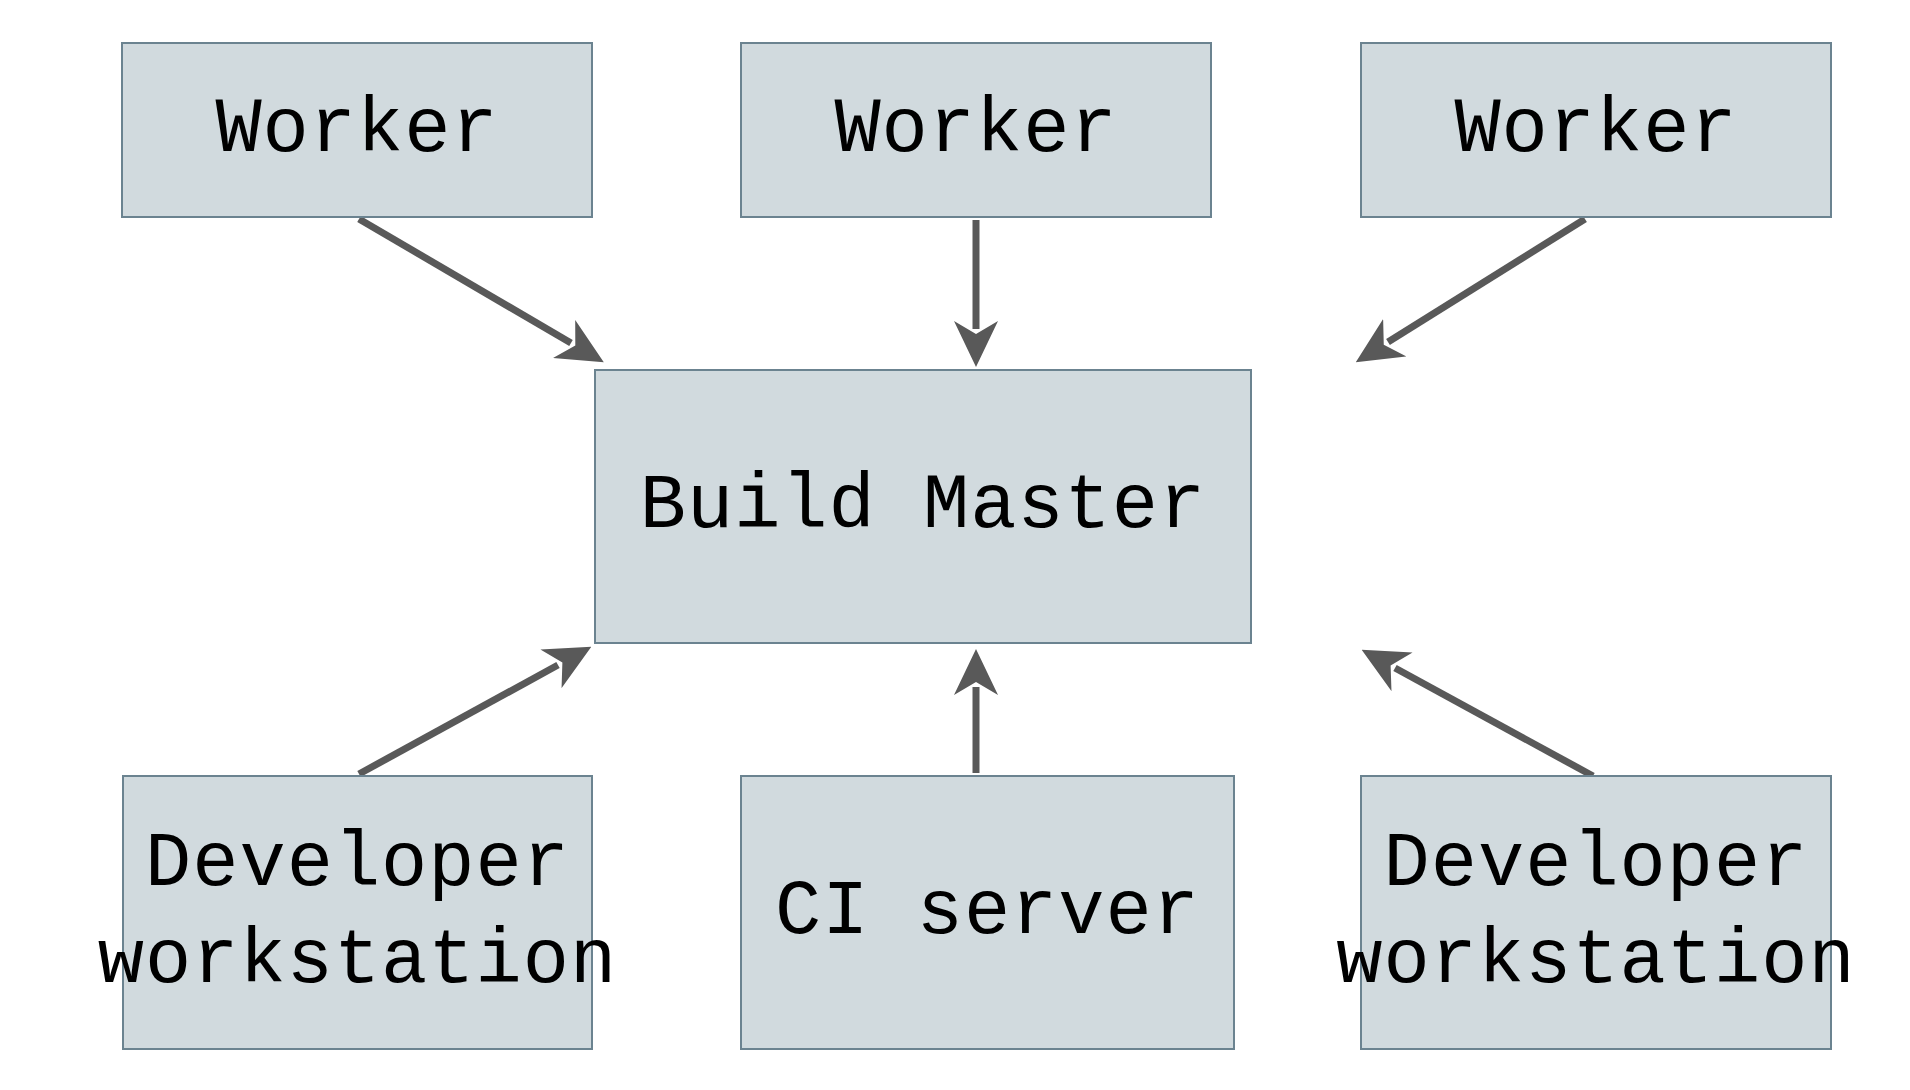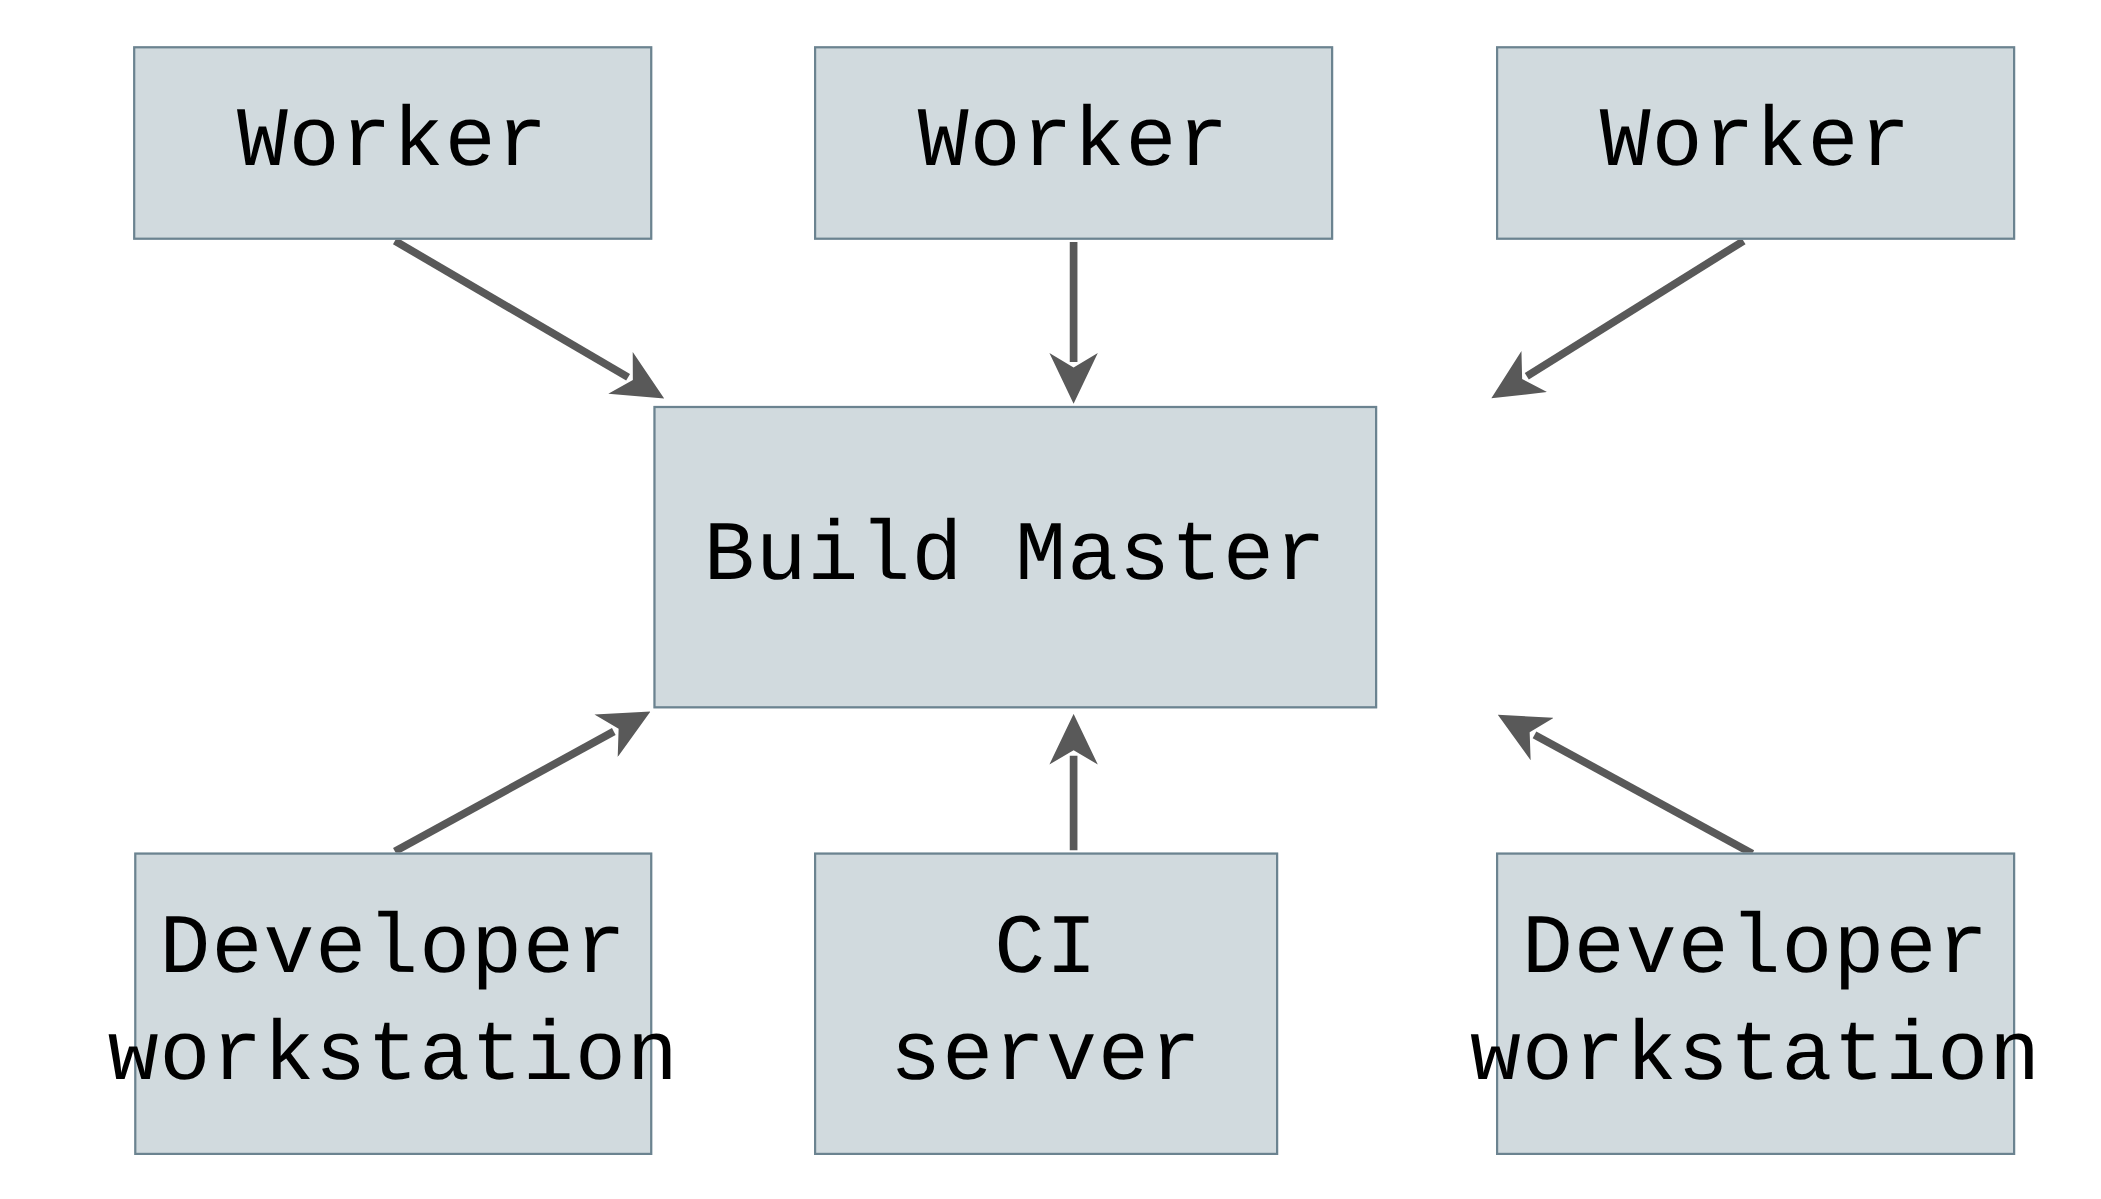--- a/index.html
+++ b/index.html
@@ -38,21 +38,21 @@
     font-size:77px;
     line-height:97px;
     letter-spacing:1px;
   }
   .node span{display:block;padding:0 8px;}
   .worker-1{left:121px;top:42px;width:472px;height:176px;}
   .worker-2{left:740px;top:42px;width:472px;height:176px;}
   .worker-3{left:1360px;top:42px;width:472px;height:176px;}
   .build-master{left:594px;top:369px;width:658px;height:275px;}
   .dev-left{left:122px;top:775px;width:471px;height:275px;}
-  .ci-server{left:740px;top:775px;width:422px;height:275px;}
+  .ci-server{left:740px;top:775px;width:495px;height:275px;}
   .dev-right{left:1360px;top:775px;width:472px;height:275px;}
 </style>
 </head>
 <body>
 
 <div class="canvas">
 
   <svg class="arrow-layer" width="1910" height="1090" viewBox="0 0 1910 1090" xmlns="http://www.w3.org/2000/svg">
     <defs>
       <marker id="ah" markerUnits="userSpaceOnUse" markerWidth="46" markerHeight="44" refX="8" refY="22" orient="auto">

